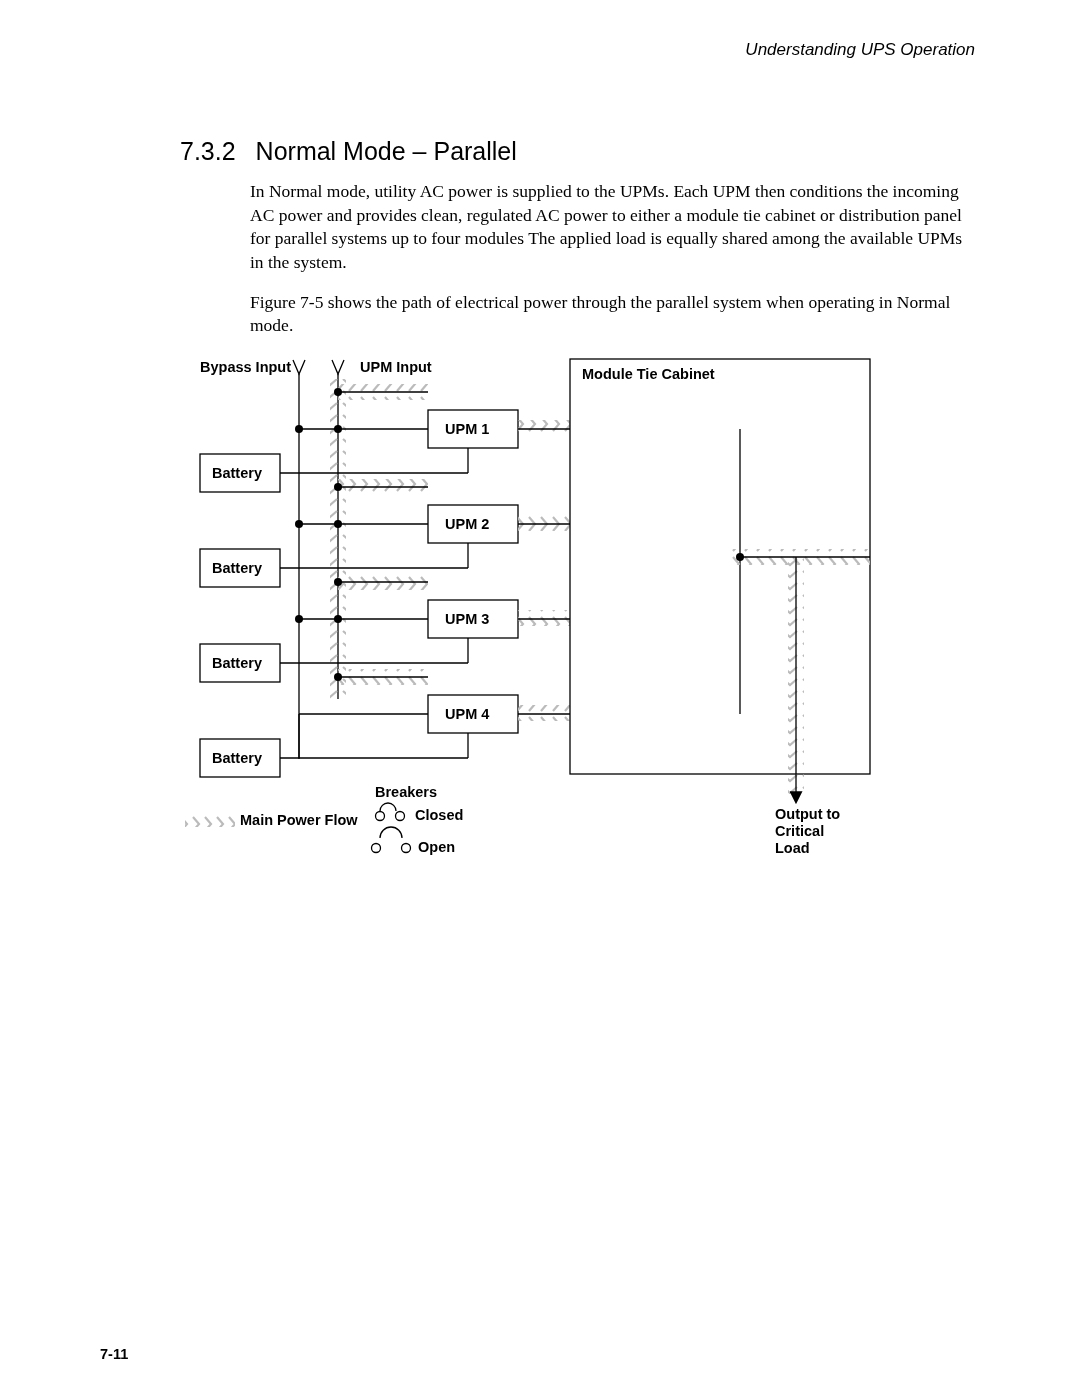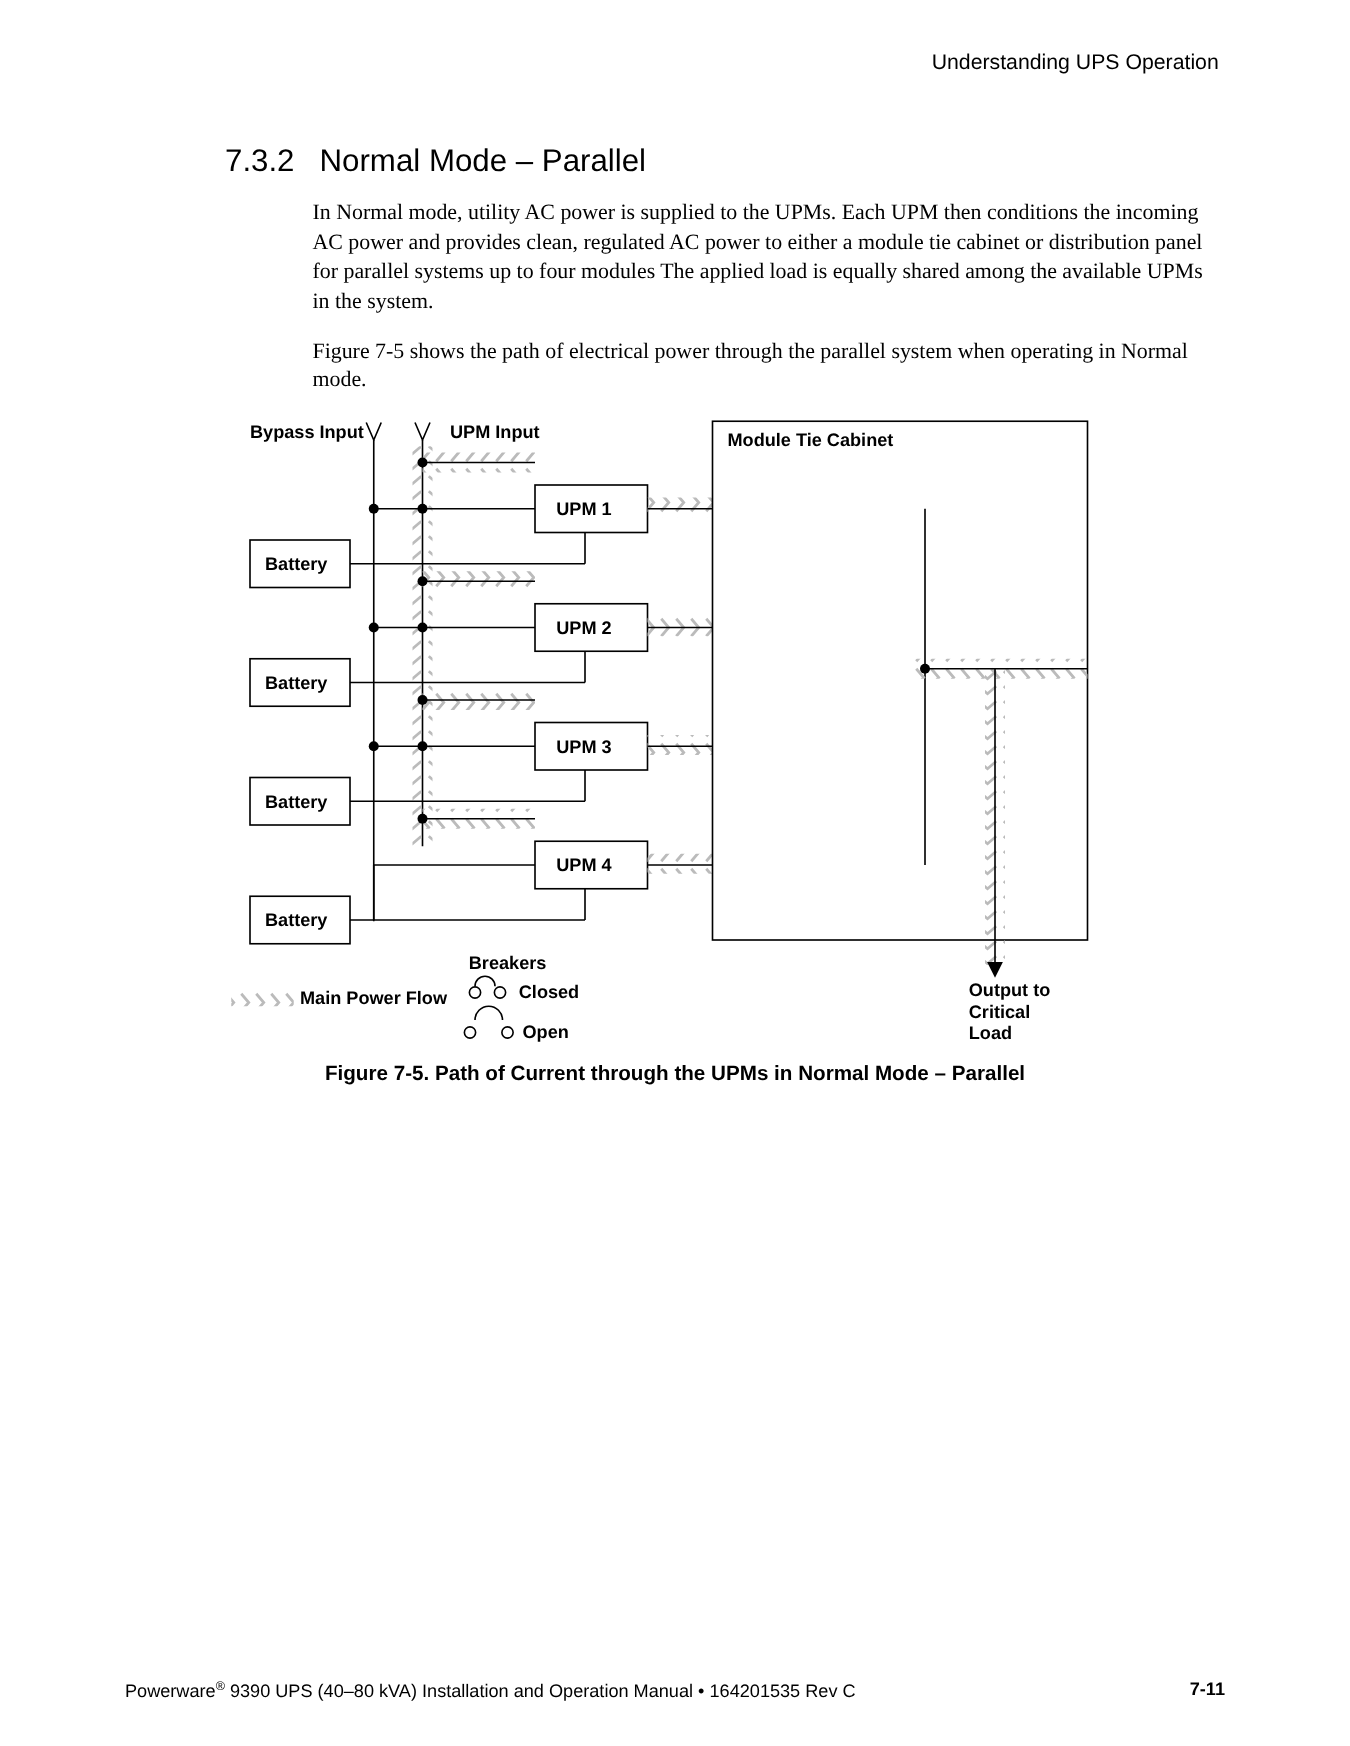--- a/index.html
+++ b/index.html
@@ -14,22 +14,23 @@
     box-sizing: border-box;
   }
   .page {
     padding: 40px 100px 40px 100px;
     box-sizing: border-box;
     height: 100%;
     position: relative;
   }
   .running-head {
     text-align: right;
+    font-style: italic;
     font-size: 17px;
-    margin-bottom: 55px;
+    margin-bottom: 77px;
     margin-right: 5px;
   }
   .section-head {
     font-size: 25px;
     font-weight: 500;
     margin-bottom: 14px;
     margin-left: 80px;
   }
   .section-number {
     display: inline-block;
@@ -220,22 +221,18 @@
       <path d="M200 484 A10 10 0 0 1 222 484" class="arc"></path>
       <circle cx="196" cy="494" r="4.5" class="circ"></circle>
       <circle cx="226" cy="494" r="4.5" class="circ"></circle>
       <text x="238" y="498" class="dlabel">Open</text>
 
       <rect x="5" y="459" width="50" height="14" fill="url(#chevR)"></rect>
       <text x="60" y="471" class="dlabel">Main Power Flow</text>
     </svg>
   </div>
 
-  <div class="caption">Figure 7-5. Path of Current through the UPMs in Normal Mode – Parallel</div>
 
 
   <div class="footer">
-    <span>
-      <span>Powerware</span><span class="reg">®</span><span> 9390 UPS (40–80 kVA) Installation and Operation Manual  •  164201535 Rev C</span>
-    </span>
     <span class="pnum">7-11</span>
   </div>
 </div>
 
 </body></html>

